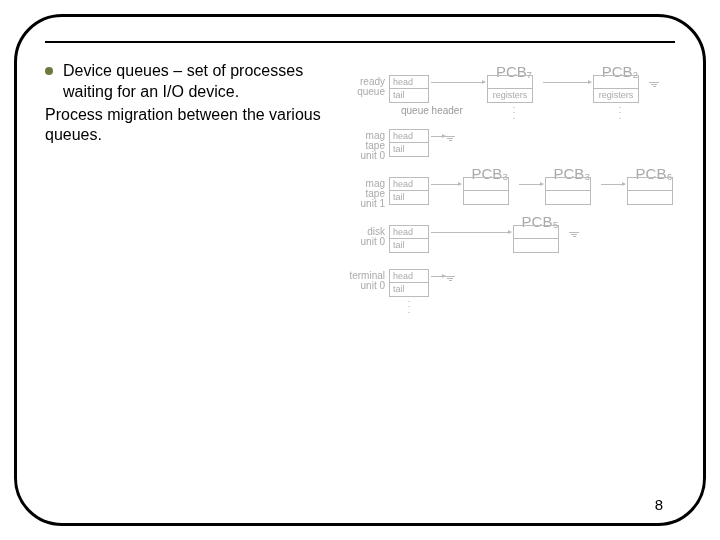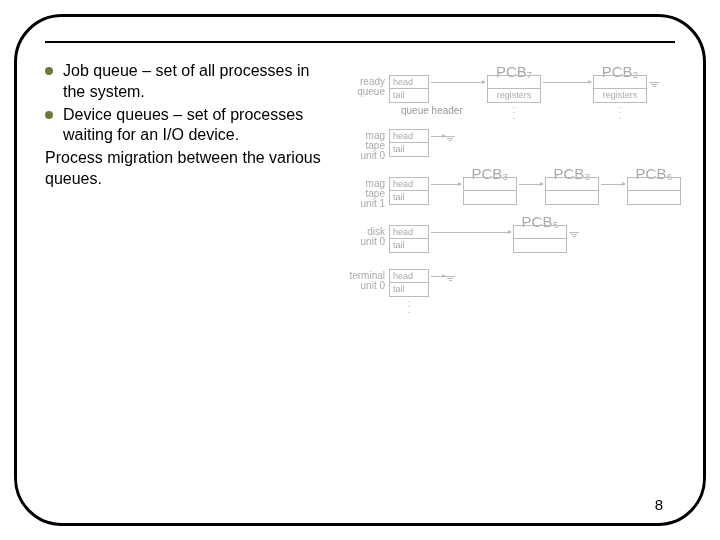--- a/index.html
+++ b/index.html
@@ -94,21 +94,21 @@
     padding: 1px 3px;
     text-align: left;
     height: 13px;
     color: #aaa;
   }
   .header-box .cell:last-child, .pcb .cell:last-child {
     border-bottom: none;
   }
   .pcb {
     border: 1px solid #bbb;
-    width: 54px;
+    width: 46px;
     position: absolute;
   }
   .pcb .cell { text-align: center; }
   .pcb .cell.blank { height: 13px; }
   .pcb-label {
     position: absolute;
     font-size: 15px;
     color: #aaa;
     width: 54px;
     text-align: center;
@@ -154,24 +154,20 @@
 <body>
 
 <div class="frame">
   <div class="hr"></div>
 
   <div class="content">
 
     <div class="left">
       <div class="bullet">
         <div class="dot"></div>
-        <div>Job queue – set of all processes in the system.</div>
-      </div>
-      <div class="bullet">
-        <div class="dot"></div>
         <div>Device queues – set of processes waiting for an I/O device.</div>
       </div>
       <div class="nonbullet">Process migration between the various queues.</div>
     </div>
 
     <div class="right">
       <div class="qh-label">queue header</div>
 
       <div class="queue-row" style="margin-top:14px">
         <div class="qlabel" style="white-space:pre-line">ready

